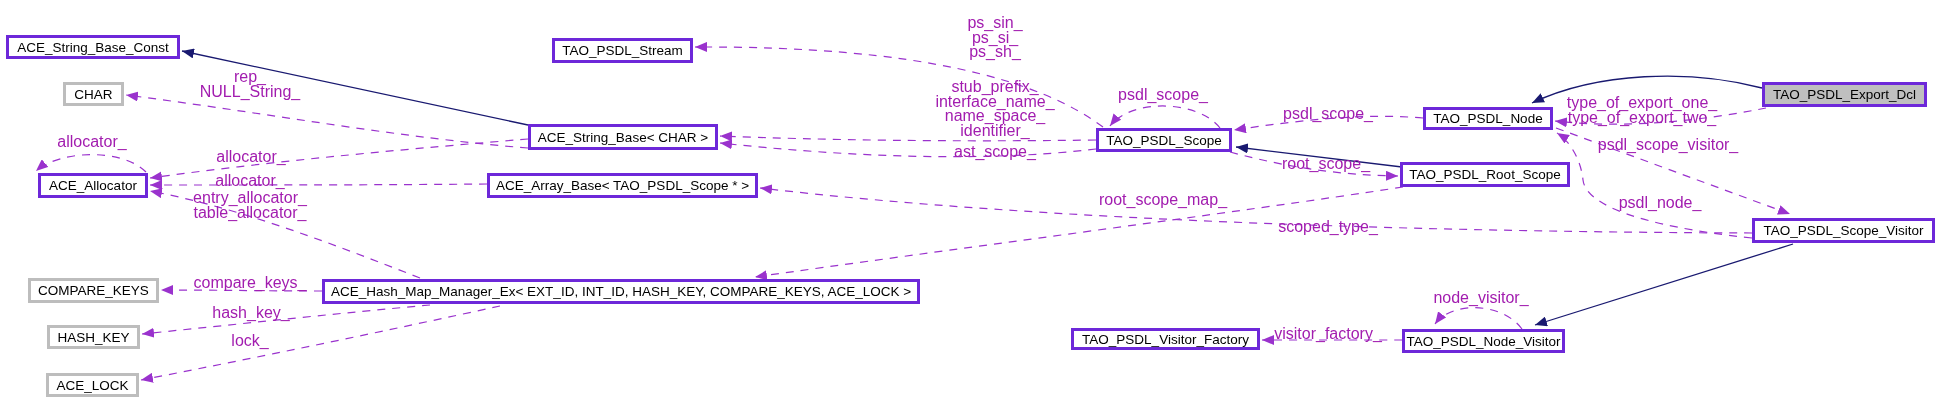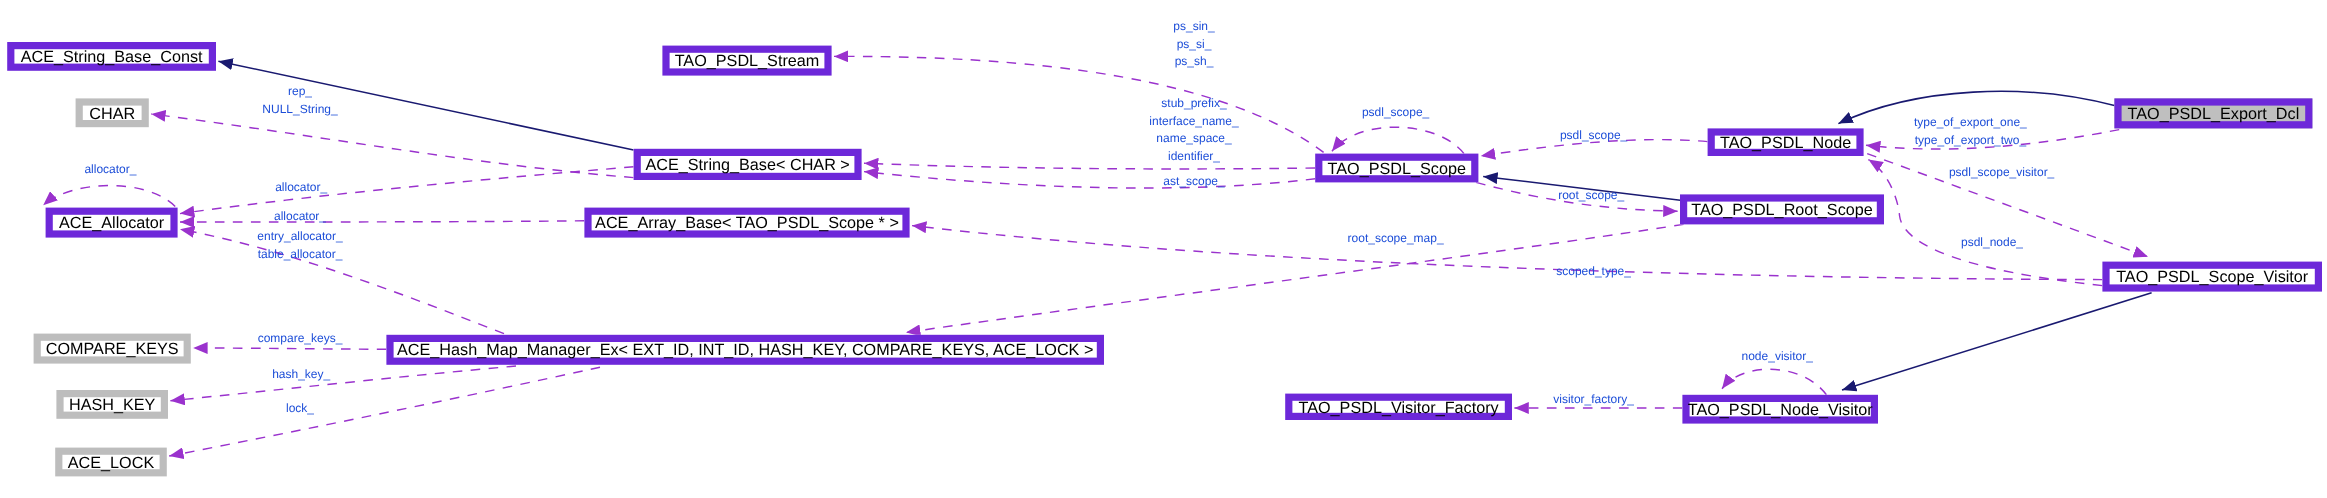--- a/index.html
+++ b/index.html
@@ -1,25 +1,25 @@
 <!DOCTYPE html>
 <html><head>
 <meta charset="utf-8">
 <style>
   html,body{margin:0;padding:0;background:#ffffff;}
   #canvas{position:relative;width:1939px;height:415px;background:#ffffff;overflow:hidden;
           font-family:"Liberation Sans","DejaVu Sans",sans-serif;}
   #edges{position:absolute;left:0;top:0;width:1939px;height:415px;}
-  .node{position:absolute;box-sizing:border-box;background:#ffffff;border:6px solid #6d28d9;
+  .node{position:absolute;box-sizing:border-box;background:#ffffff;border:3px solid #6d28d9;
         display:flex;align-items:center;justify-content:center;white-space:nowrap;
         font-size:13.5px;color:#000000;cursor:pointer;}
   .node.template{border-color:#bdbdbd;}
   .node.highlight{background:#bfbfbf;}
-  .elabel{position:absolute;transform:translateX(-50%);text-align:center;font-size:10px;
-          line-height:14.5px;color:#1d4ed8;white-space:pre;}
+  .elabel{position:absolute;transform:translateX(-50%);text-align:center;font-size:16px;
+          line-height:14.5px;color:#a21caf;white-space:pre;}
 </style>
 </head>
 <body>
 
 <div id="canvas">
   <svg id="edges" width="1939" height="415" viewBox="0 0 1939 415" xmlns="http://www.w3.org/2000/svg">
       <defs>
         <marker id="arrow-usage" markerUnits="userSpaceOnUse" markerWidth="13" markerHeight="10" refX="12" refY="5" orient="auto">
           <path d="M0,0 L12,5 L0,10 z" fill="#9a32cd"></path>
         </marker>

